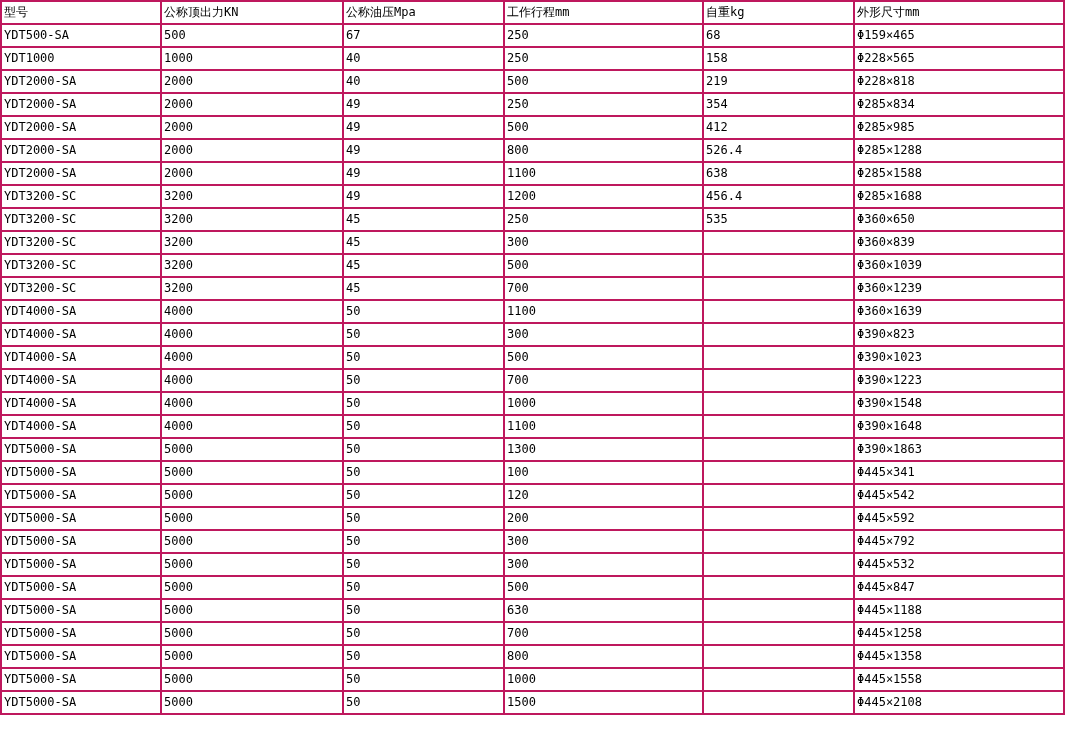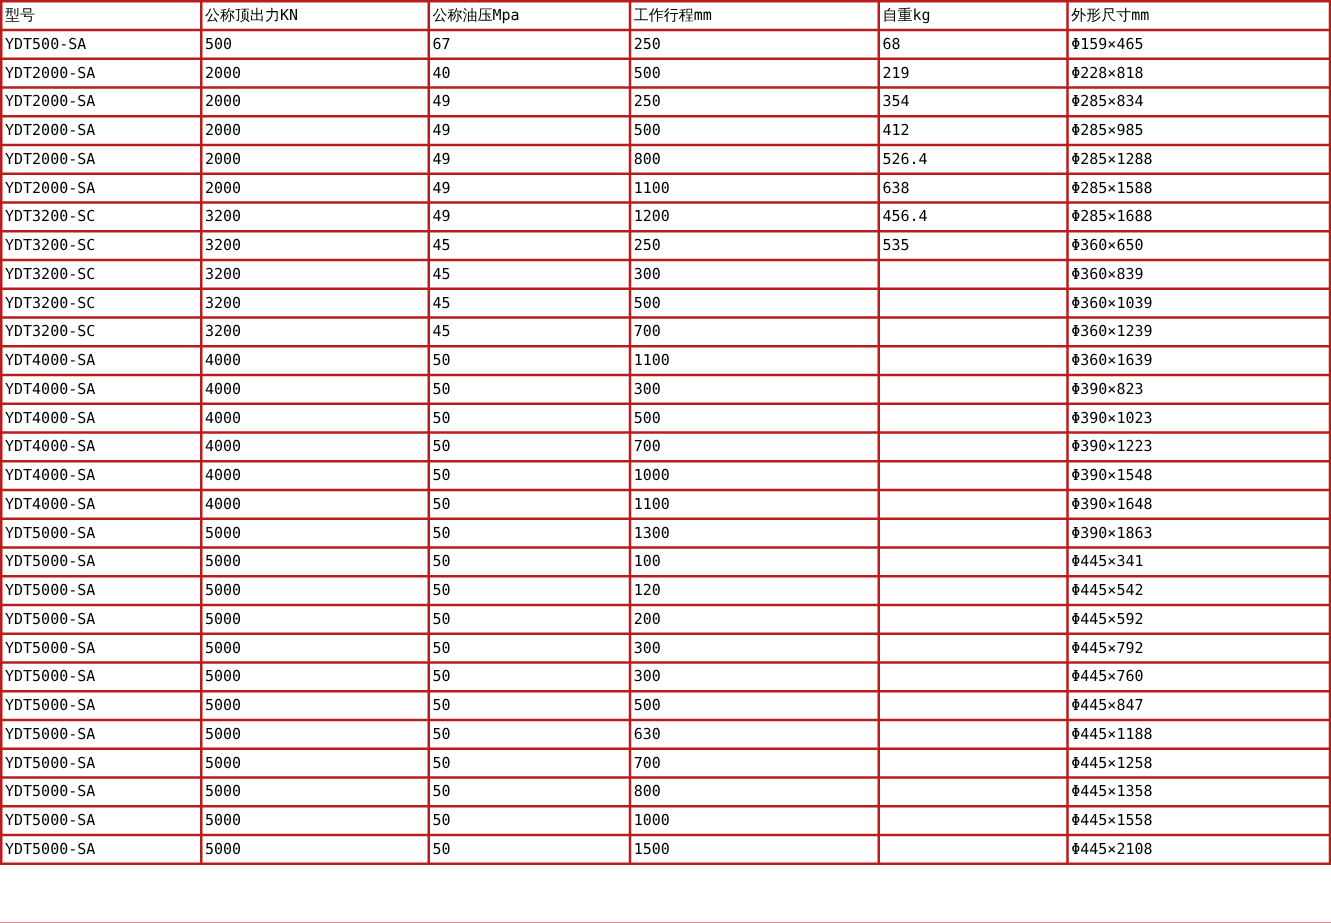--- a/index.html
+++ b/index.html
@@ -5,21 +5,21 @@
   html, body {
     margin: 0;
     padding: 0;
     background: #ffffff;
   }
   table.spec-table {
     width: 1065px;
     table-layout: fixed;
     border-collapse: separate;
     border-spacing: 2px;
-    background: #b91c1c; 
+    background: #be185d; 
   }
   table.spec-table col.c1 { width: 158px; }
   table.spec-table col.c2 { width: 180px; }
   table.spec-table col.c3 { width: 159px; }
   table.spec-table col.c4 { width: 197px; }
   table.spec-table col.c5 { width: 149px; }
   table.spec-table col.c6 { width: 208px; }
   table.spec-table th,
   table.spec-table td {
     background: #ffffff;
@@ -61,20 +61,28 @@
   <tbody>
       <tr>
         <td>YDT500-SA</td>
         <td>500</td>
         <td>67</td>
         <td>250</td>
         <td>68</td>
         <td>Φ159×465</td>
       </tr>
       <tr>
+        <td>YDT1000</td>
+        <td>1000</td>
+        <td>40</td>
+        <td>250</td>
+        <td>158</td>
+        <td>Φ228×565</td>
+      </tr>
+      <tr>
         <td>YDT2000-SA</td>
         <td>2000</td>
         <td>40</td>
         <td>500</td>
         <td>219</td>
         <td>Φ228×818</td>
       </tr>
       <tr>
         <td>YDT2000-SA</td>
         <td>2000</td>
@@ -234,21 +242,21 @@
         <td>300</td>
         <td></td>
         <td>Φ445×792</td>
       </tr>
       <tr>
         <td>YDT5000-SA</td>
         <td>5000</td>
         <td>50</td>
         <td>300</td>
         <td></td>
-        <td>Φ445×760</td>
+        <td>Φ445×532</td>
       </tr>
       <tr>
         <td>YDT5000-SA</td>
         <td>5000</td>
         <td>50</td>
         <td>500</td>
         <td></td>
         <td>Φ445×847</td>
       </tr>
       <tr>

